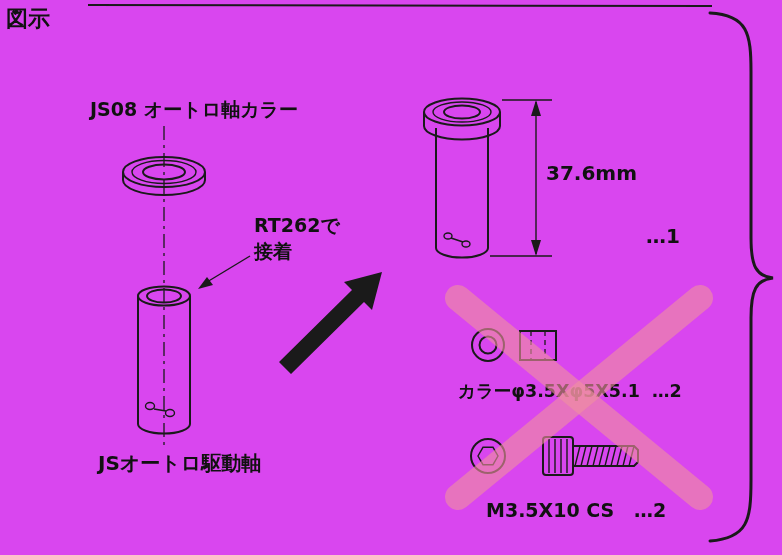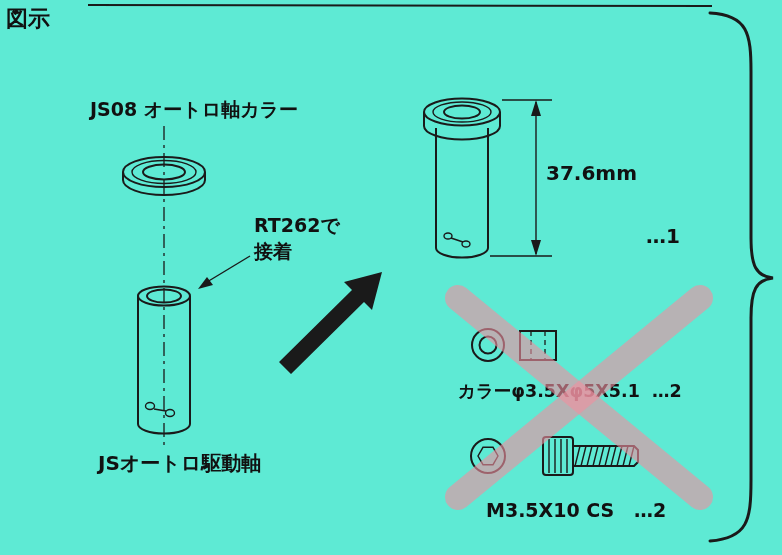--- a/index.html
+++ b/index.html
@@ -1,16 +1,16 @@
 <!DOCTYPE html>
 <html><head>
 <meta charset="utf-8">
 <style>
   html,body{margin:0;padding:0;background:#ffffff;}
-  .canvas{position:relative;width:782px;height:555px;background:#5eead4;overflow:hidden;text-decoration:underline;}
+  .canvas{position:relative;width:782px;height:555px;background:#d946ef;overflow:hidden;text-decoration:underline;}
   svg{display:block;}
   svg text{
     font-family:"DejaVu Sans","Liberation Sans",sans-serif;
     font-weight:bold;
     fill:#111111;
   }
   .ln{fill:none;stroke:#1a1a1a;stroke-width:2;}
   .ln-thin{fill:none;stroke:#1a1a1a;stroke-width:1.4;}
   .solid{fill:#1a1a1a;stroke:none;}
   .dashdot{fill:none;stroke:#1a1a1a;stroke-width:1.3;stroke-dasharray:14 5 3 5;}

